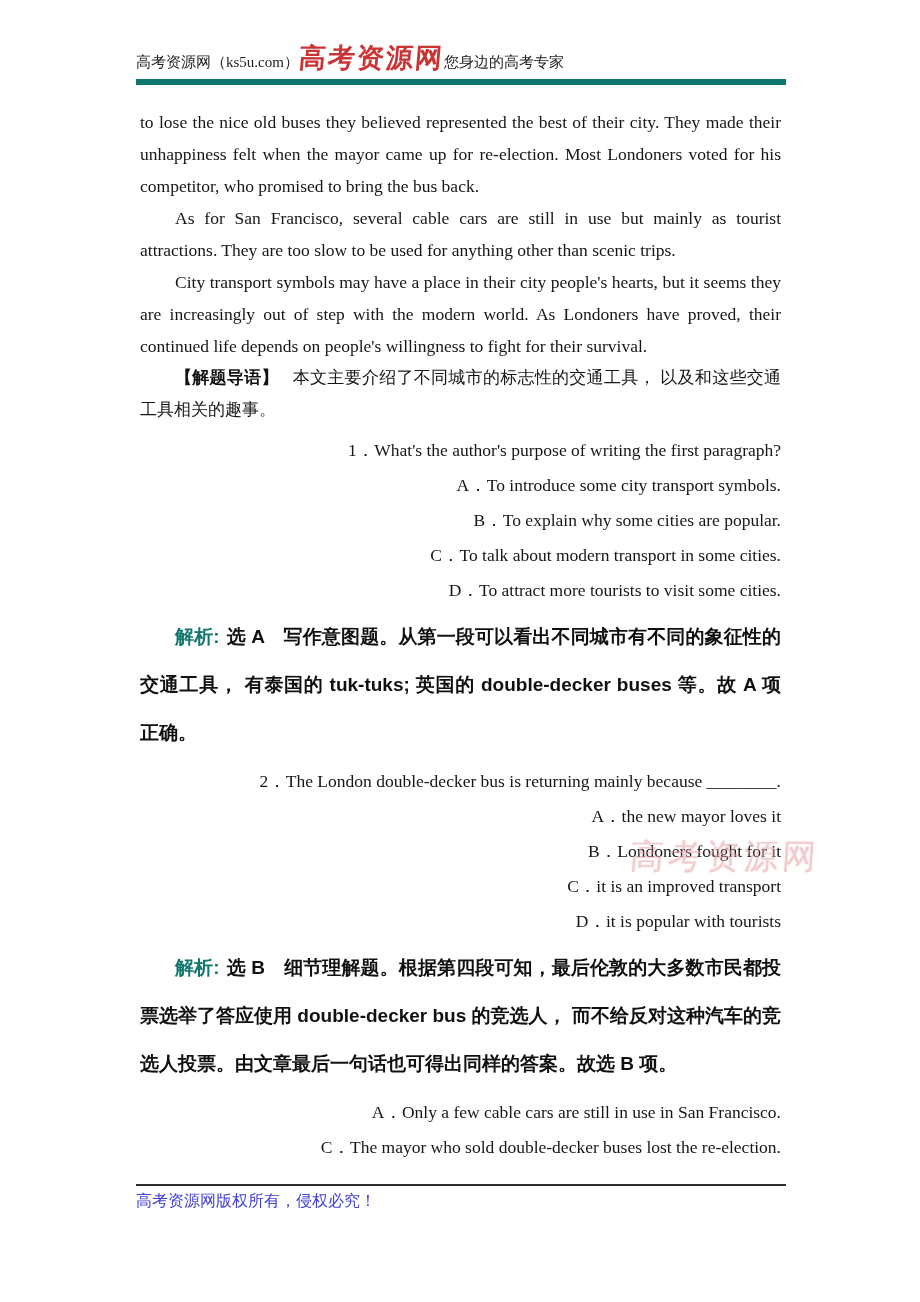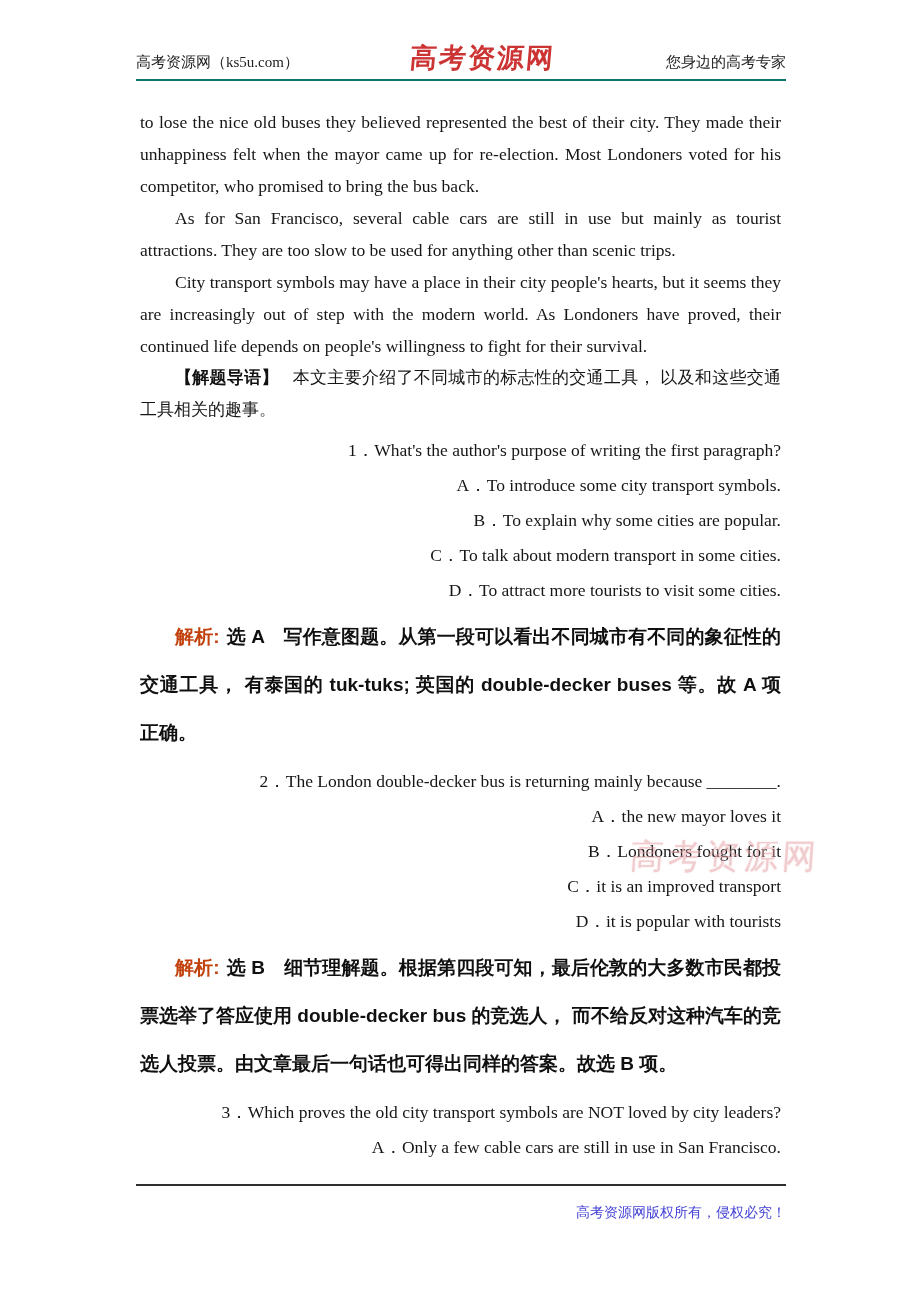--- a/index.html
+++ b/index.html
@@ -13,23 +13,22 @@
     font-family: "Liberation Serif", serif;
   }
 
   
   .header {
     position: absolute;
     left: 136px;
     top: 44px;
     width: 650px;
     display: flex;
-    justify-content: space-between;
     align-items: flex-end;
-    border-bottom: 2px solid #0f766e;
+    border-bottom: 6px solid #0f766e;
     padding-bottom: 7px;
   }
   .header-side {
     font-size: 15px;
     color: #222;
     line-height: 20px;
     white-space: nowrap;
   }
   .logo {
     font-size: 27px;
@@ -81,21 +80,21 @@
   .analysis {
     margin-top: 5px;
     font-family: "Liberation Sans", sans-serif;
     font-weight: bold;
     font-size: 19px;
     line-height: 48px;
     text-align: justify;
     text-indent: 35px;
     color: #101010;
   }
-  .analysis-label { color: #c2410c; }
+  .analysis-label { color: #0f766e; }
   .analysis-body { margin-left: 7px; }
 
   
   .watermark {
     position: absolute;
     left: 630px;
     top: 834px;
     font-size: 34px;
     letter-spacing: 4px;
     color: #e5a4a8;
@@ -108,23 +107,23 @@
 
   
   .footer {
     position: absolute;
     left: 136px;
     top: 1184px;
     width: 650px;
     border-top: 2px solid #2e2e2e;
   }
   .footer-text {
-    margin-top: 16px;
-    text-align: right;
-    font-size: 14px;
+    margin-top: 4px;
+    text-align: left;
+    font-size: 16px;
     line-height: 22px;
     color: #4340d6;
   }
 </style>
 </head>
 <body>
 
 <div class="page">
 
   <header class="header">
@@ -161,22 +160,22 @@
       <p class="qline">B．Londoners fought for it</p>
       <p class="qline">C．it is an improved transport</p>
       <p class="qline">D．it is popular with tourists</p>
     </div>
 
     <p class="analysis">
       <span class="analysis-label">解析:</span><span class="analysis-body">选 B　细节理解题。根据第四段可知，最后伦敦的大多数市民都投票选举了答应使用 double-decker bus 的竞选人， 而不给反对这种汽车的竞选人投票。由文章最后一句话也可得出同样的答案。故选 B 项。</span>
     </p>
 
     <div class="q-block">
-      <p class="qline">3．Which proves the old city transport symbols are NOT loved by city leaders?</p>
       <p class="qline">A．Only a few cable cars are still in use in San Francisco.</p>
+      <p class="qline">C．The mayor who sold double-decker buses lost the re-election.</p>
     </div>
 
   </main>
 
   <div class="watermark">高考资源网</div>
 
   <footer class="footer">
     <p class="footer-text">高考资源网版权所有，侵权必究！</p>
   </footer>
 

